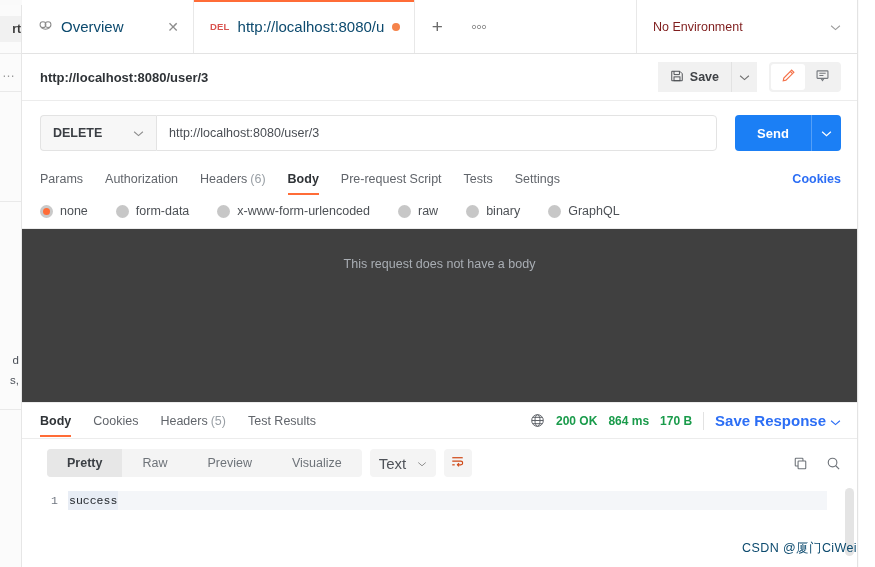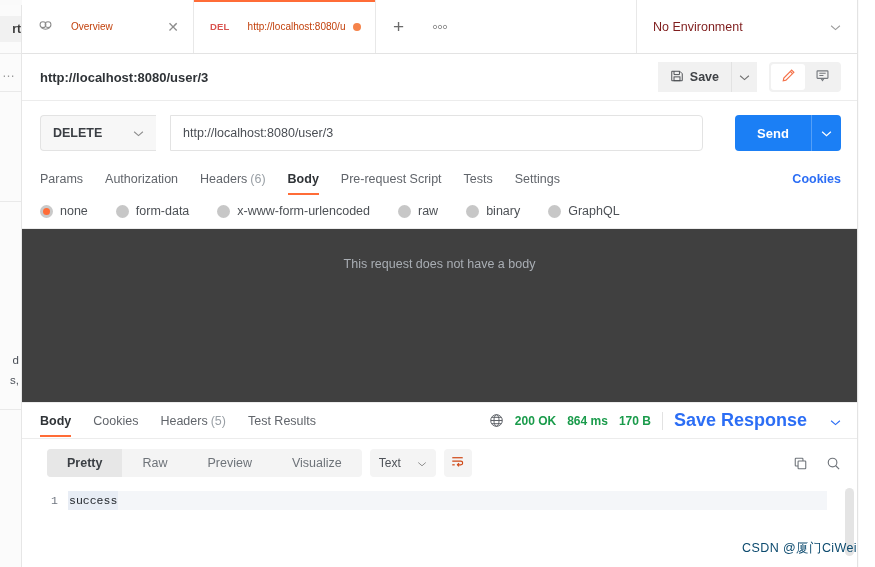--- a/index.html
+++ b/index.html
@@ -80,24 +80,23 @@
   .tab.active {
     background: #ffffff;
   }
   .tab.active::before {
     content: "";
     position: absolute; left: 0; right: 0; top: 0;
     height: 2px; background: #ff6c37;
   }
   .tab-icon { display: flex; align-items: center; color: #8a8a8a; }
   .tab-label {
-    font-size: 10px; color: #c2410c;
+    font-size: 15px; color: #0c4a6e;
     white-space: nowrap; overflow: hidden; text-overflow: ellipsis;
     max-width: 150px;
-    margin-left: 10px;
   }
   .tab-method {
     font-size: 9.5px; font-weight: 700; color: #d9534f;
     letter-spacing: .2px;
   }
   .tab-close {
     margin-left: auto; color: #8d8d8d; font-size: 14px;
     line-height: 1; padding-left: 8px;
   }
   .tab-dot {
@@ -158,21 +157,21 @@
   }
   .icon-pill {
     width: 34px; height: 26px;
     display: flex; align-items: center; justify-content: center;
     border-radius: 3px; cursor: pointer;
   }
   .icon-pill.on { background: #ffffff; }
 
   
   .url-row {
-    display: flex; align-items: center; gap: 24px;
+    display: flex; align-items: center; gap: 10px;
     padding: 14px 16px 12px 18px;
     background: #ffffff;
   }
   .method-box {
     display: flex; align-items: center; justify-content: space-between;
     width: 116px; height: 36px;
     padding: 0 12px;
     background: #f7f7f7;
     border: 1px solid #e3e3e3;
     border-right: none;
@@ -278,22 +277,22 @@
   }
   .resp-meta {
     margin-left: auto;
     display: flex; align-items: center; gap: 11px;
     font-size: 12px;
   }
   .globe-icon { color: #5c6066; display: flex; align-items: center; }
   .stat-green { color: #1a9b4b; font-weight: 600; }
   .meta-sep { width: 1px; height: 18px; background: #e2e2e2; }
   .save-response {
-    color: #2c6ef5; font-weight: 700; font-size: 18px;
-    display: flex; align-items: center; gap: 23px; cursor: pointer;
+    color: #2c6ef5; font-weight: 700; font-size: 15px;
+    display: flex; align-items: center; gap: 4px; cursor: pointer;
   }
 
   
   .resp-toolbar {
     display: flex; align-items: center; gap: 8px;
     padding: 10px 16px 9px 25px;
     background: #ffffff;
   }
   .seg {
     display: flex; background: #f4f4f4; border-radius: 4px; overflow: hidden;
@@ -302,21 +301,21 @@
     padding: 0 20px; height: 28px; line-height: 28px;
     font-size: 12.5px; color: #6e7379; cursor: pointer;
   }
   .seg-item.active {
     background: #e7e7e7; color: #3b3f44; font-weight: 600;
   }
   .fmt-select {
     display: flex; align-items: center; justify-content: space-between;
     gap: 10px; width: 66px; height: 28px; padding: 0 9px;
     background: #f4f4f4; border-radius: 4px;
-    font-size: 12px; color: #4f5359; cursor: pointer;
+    font-size: 15px; color: #4f5359; cursor: pointer;
   }
   .fmt-caret { color: #8d8d8d; font-size: 10px; }
   .wrap-btn {
     width: 28px; height: 28px;
     background: #f4f4f4; border-radius: 4px;
     display: flex; align-items: center; justify-content: center;
     cursor: pointer;
   }
   .toolbar-right { margin-left: auto; display: flex; align-items: center; gap: 18px; }
   .tb-icon { color: #6e7379; display: flex; align-items: center; cursor: pointer; }

